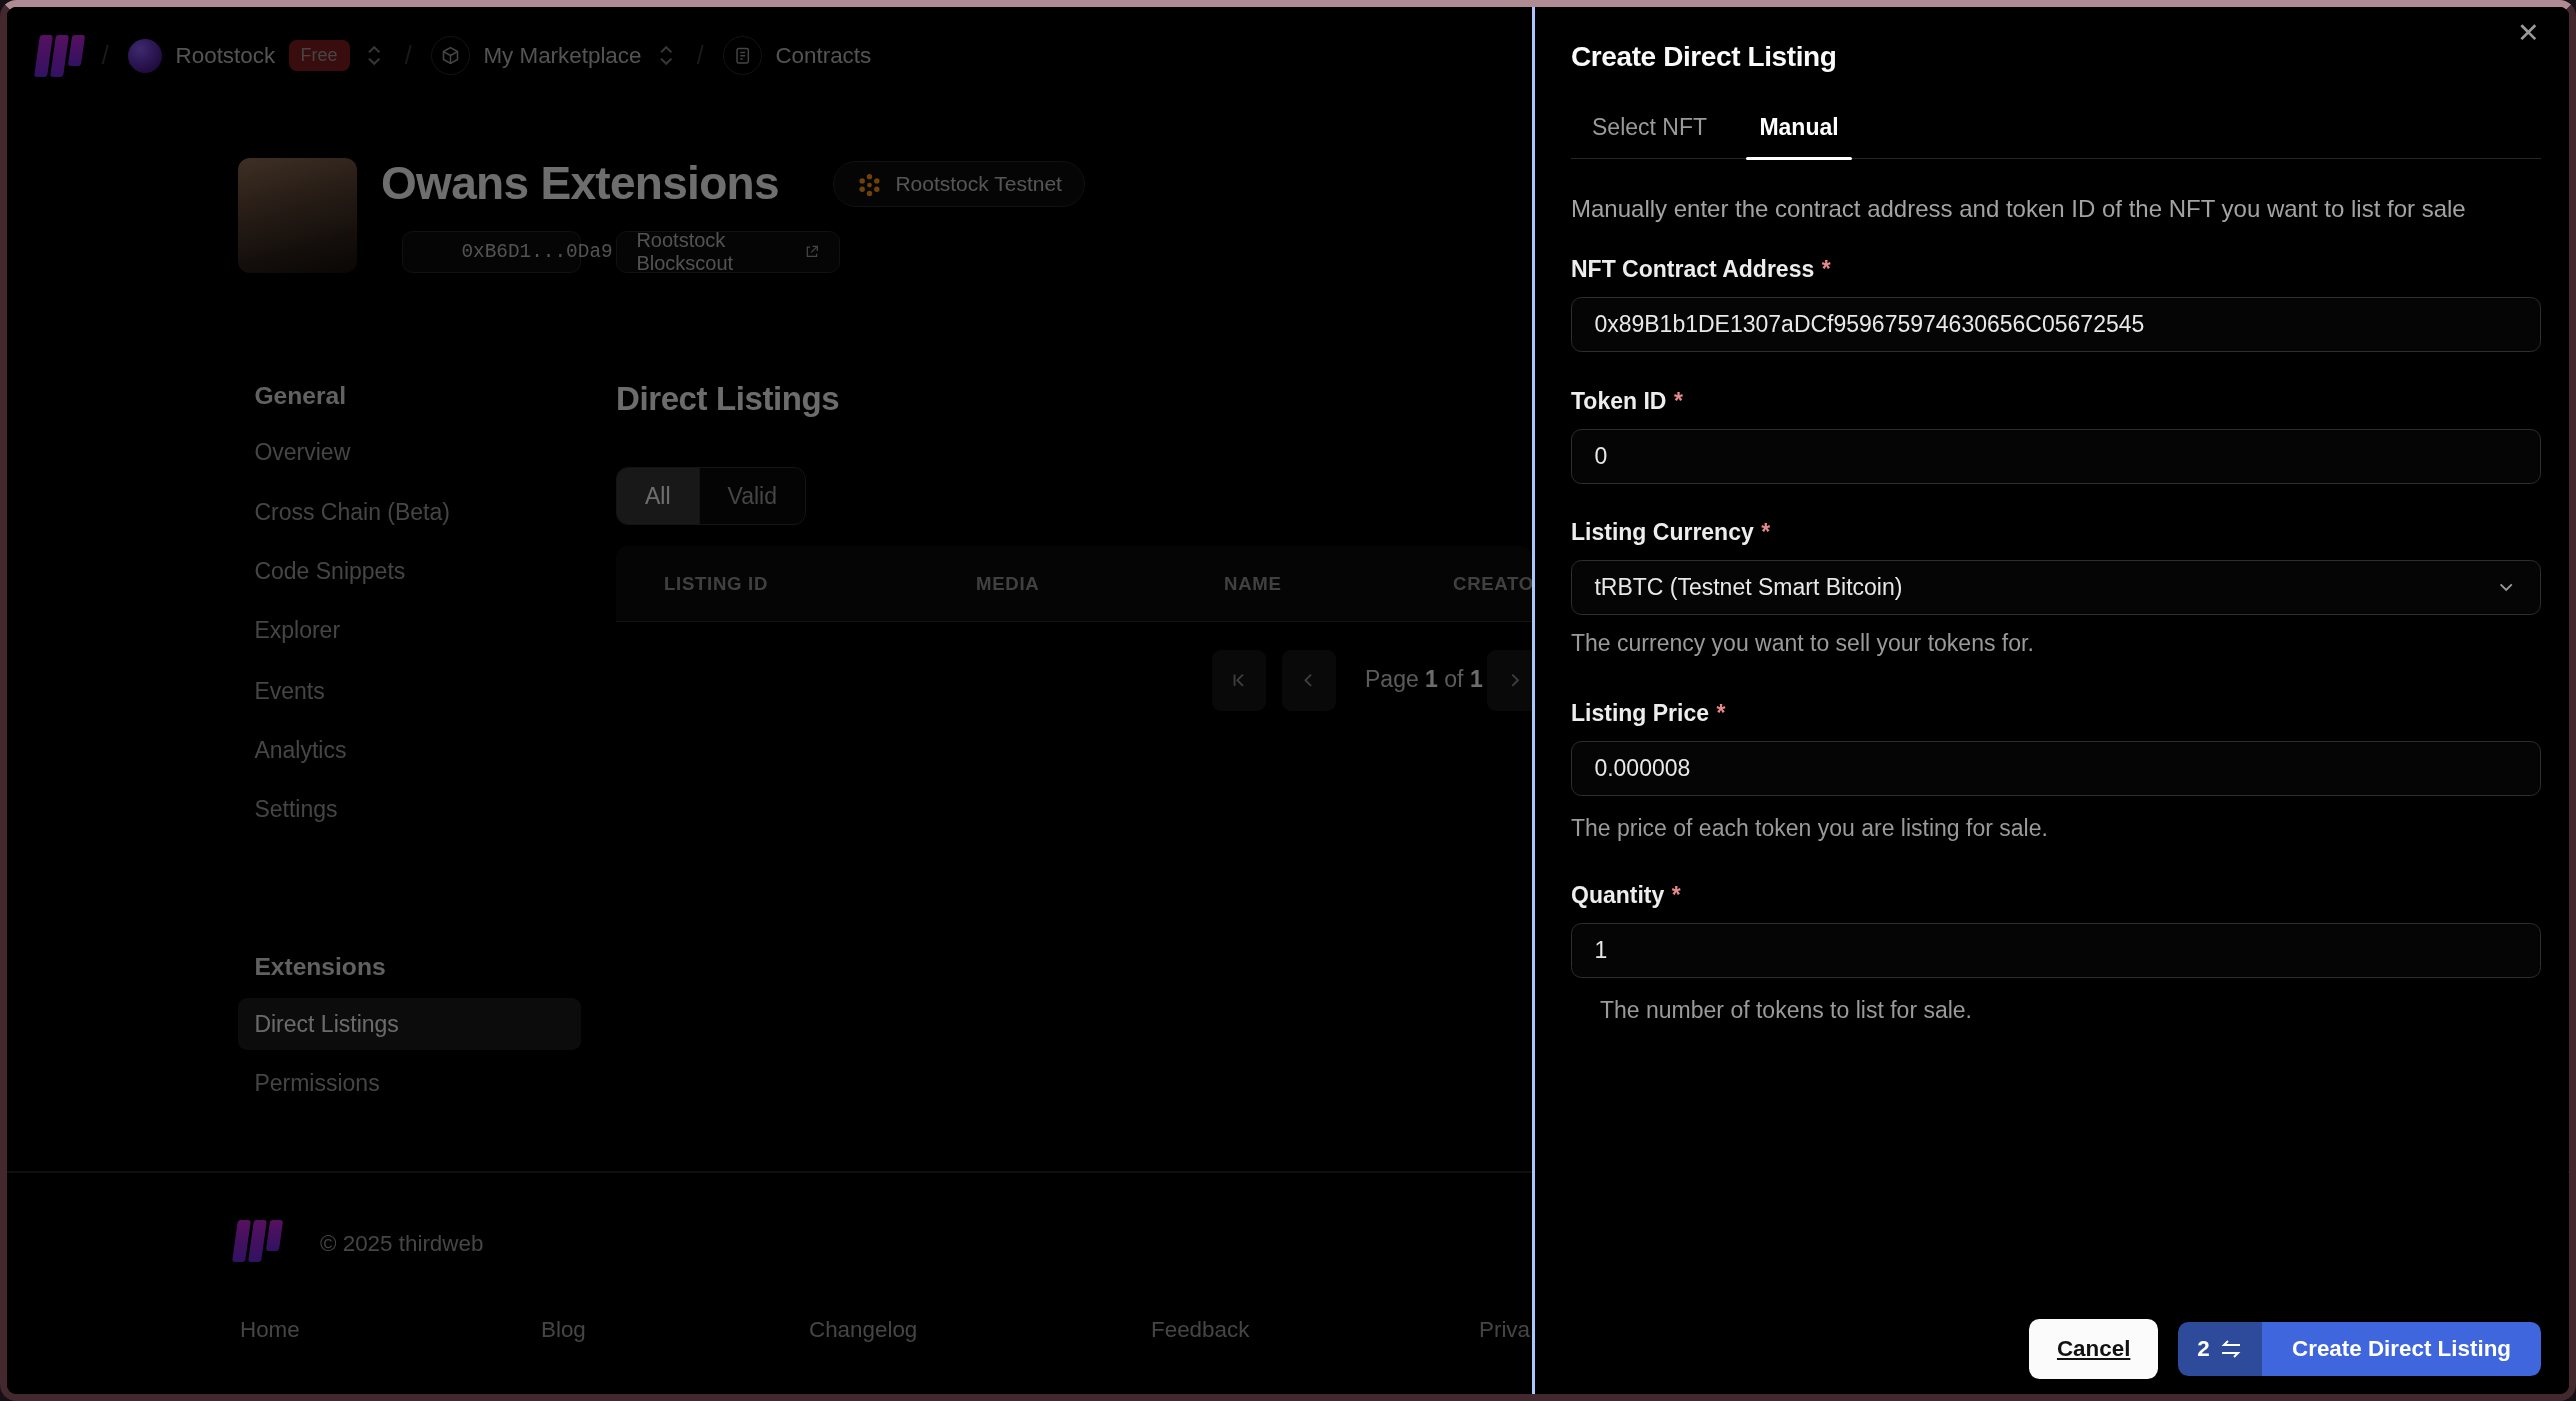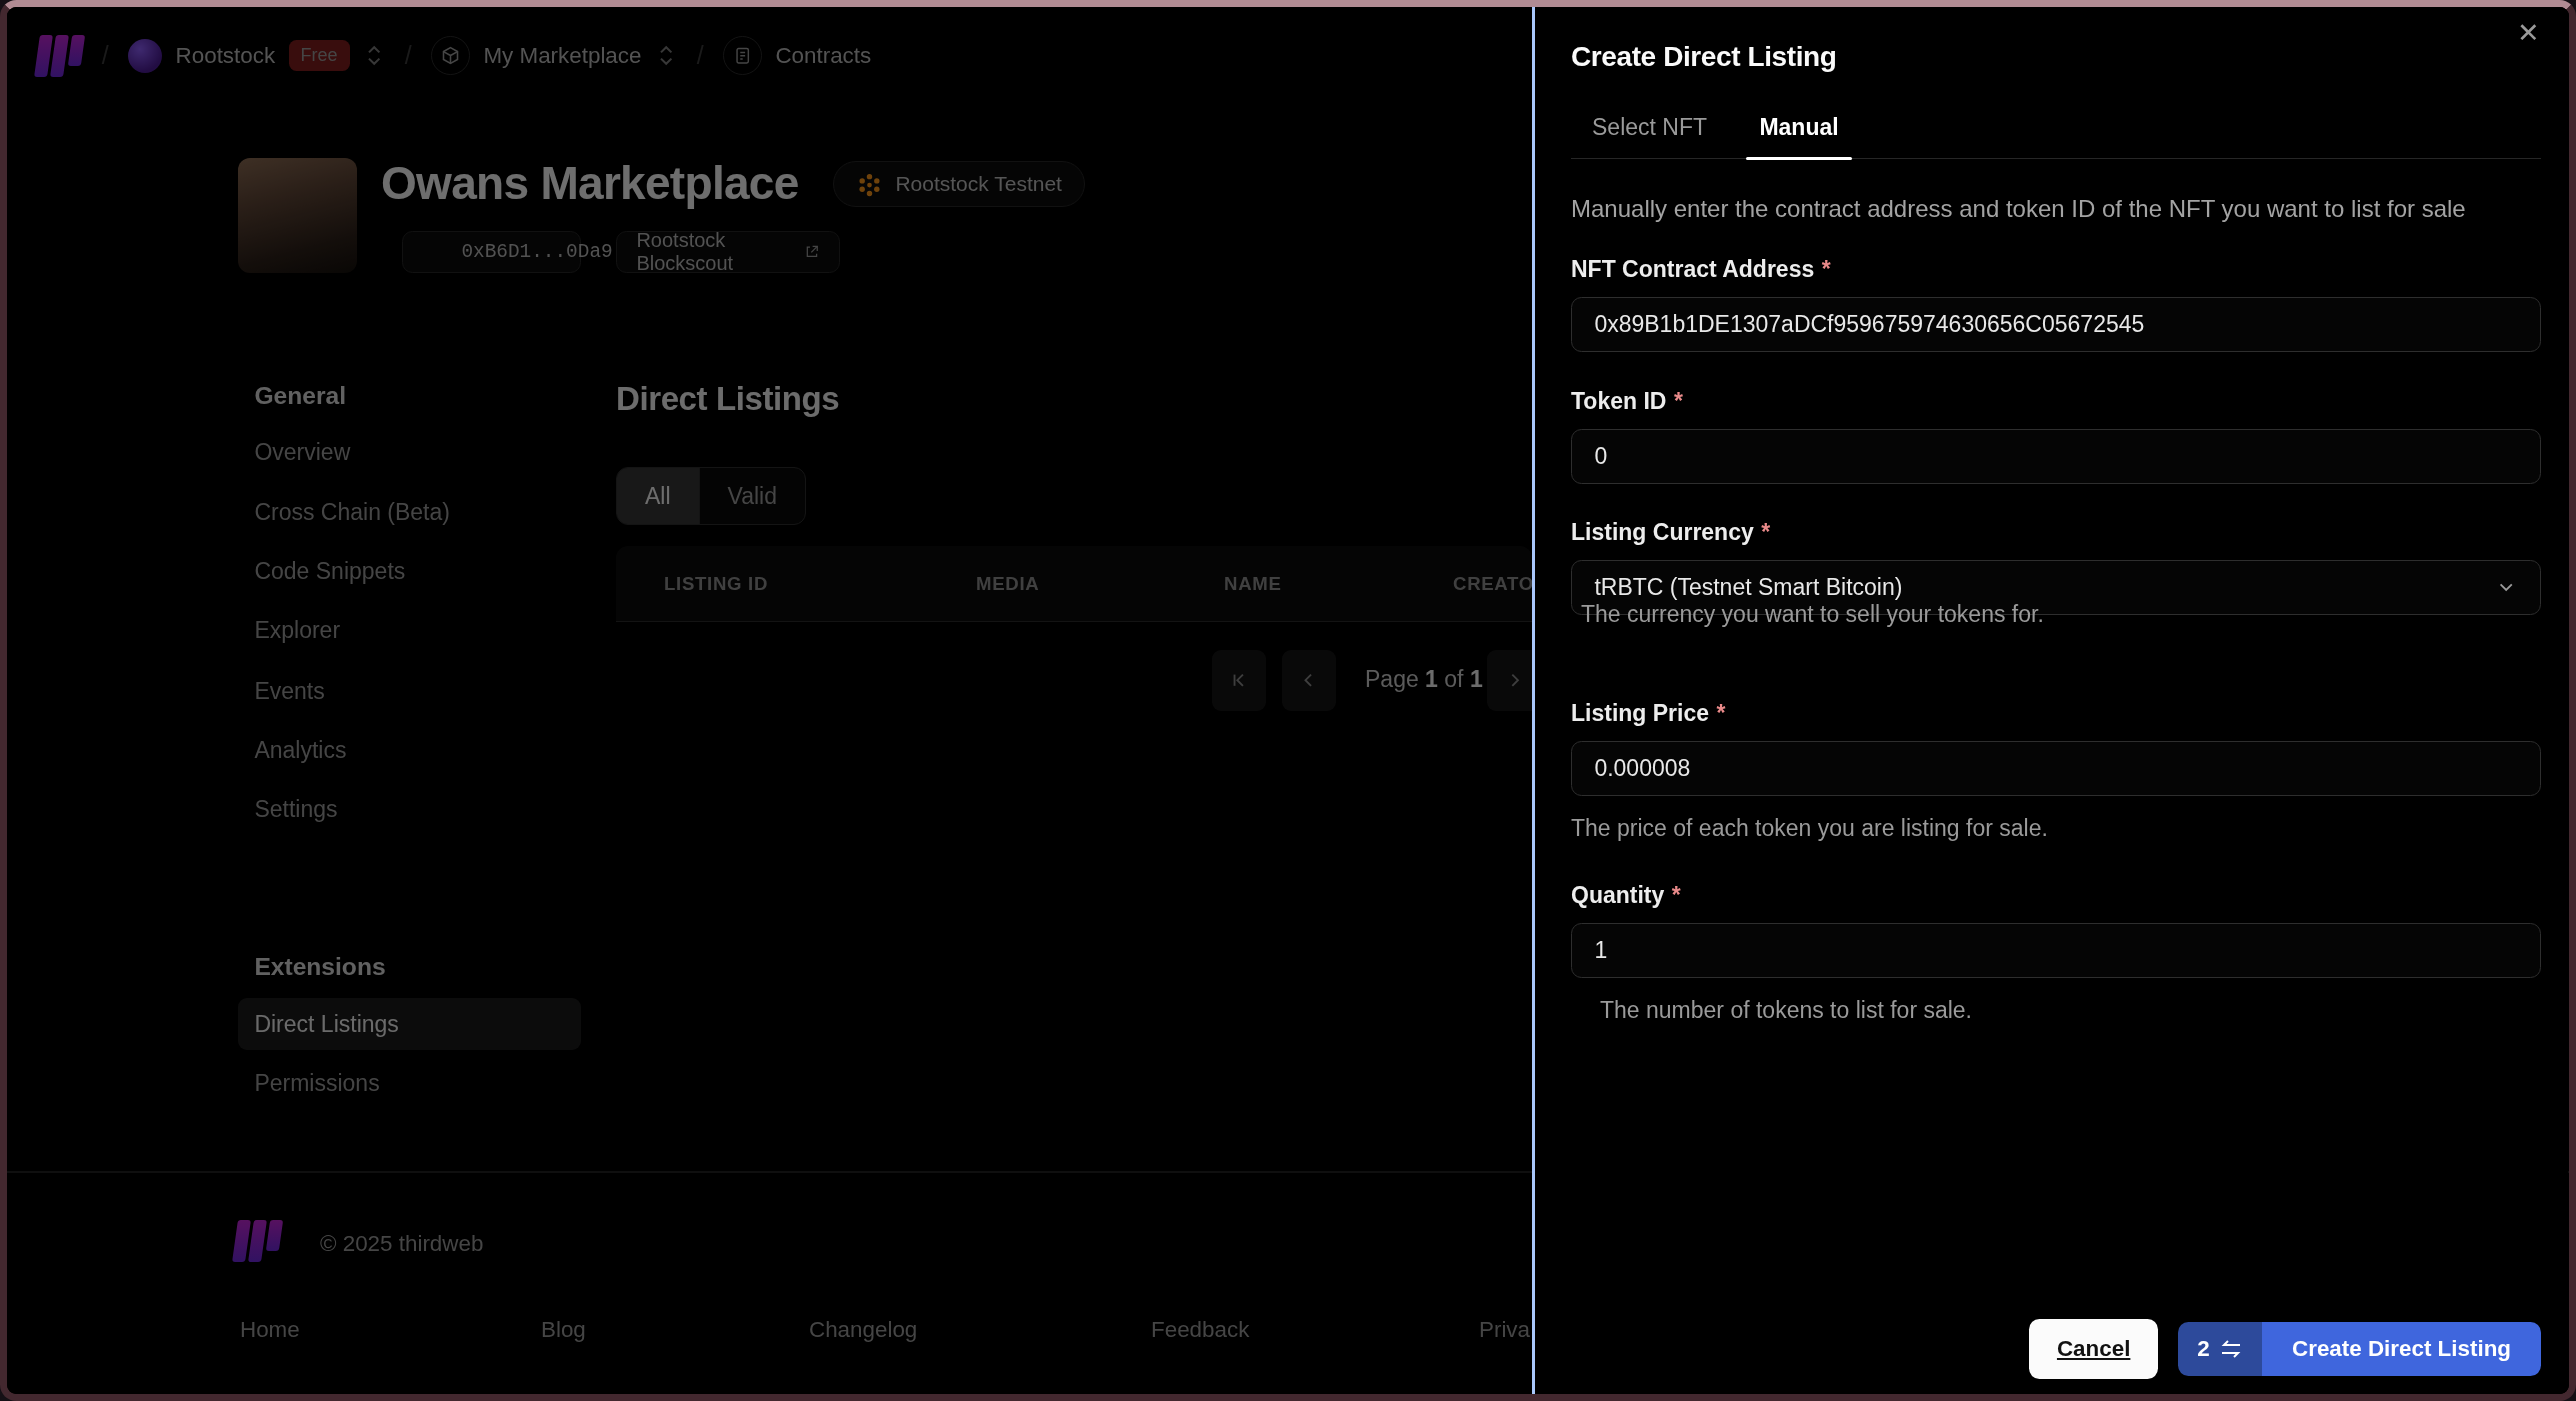--- a/index.html
+++ b/index.html
@@ -200,21 +200,21 @@
                 <line x1="9" y1="8" x2="15" y2="8"></line>
                 <line x1="9" y1="12" x2="15" y2="12"></line>
                 <line x1="9" y1="16" x2="12" y2="16"></line>
               </svg>
         </span>
         <span class="crumb-label">Contracts</span>
       </span>
     </div>
 
     <div class="profile-img"></div>
-    <div class="page-title">Owans Marketplace</div>
+    <div class="page-title">Owans Extensions</div>
     <div class="net-badge">
       <svg width="27" height="27" viewBox="0 0 24 24" fill="#f7931a">
             <circle cx="12" cy="5" r="2.4"></circle>
             <circle cx="5.5" cy="8.8" r="2.4"></circle>
             <circle cx="18.5" cy="8.8" r="2.4"></circle>
             <circle cx="12" cy="12.5" r="2.1"></circle>
             <circle cx="5.5" cy="16.2" r="2.4"></circle>
             <circle cx="18.5" cy="16.2" r="2.4"></circle>
             <circle cx="12" cy="20" r="2.4"></circle>
           </svg>
@@ -317,21 +317,21 @@
 
       <div class="field" style="top:512px; height:97px;">
         <div class="flabel"><span>Listing Currency</span><span class="req">*</span></div>
         <div class="fselect">
           <span>tRBTC (Testnet Smart Bitcoin)</span>
           <svg width="22.4" height="22.4" viewBox="0 0 24 24" fill="none" stroke="#9a9a9a" stroke-width="2">
                 <polyline points="6,9 12,15 18,9"></polyline>
               </svg>
         </div>
       </div>
-      <div class="fhelper" style="top:594px;margin-left:10px;">The currency you want to sell your tokens for.</div>
+      <div class="fhelper" style="top:623px;">The currency you want to sell your tokens for.</div>
 
       <div class="field" style="top:693px; height:97px;">
         <div class="flabel"><span>Listing Price</span><span class="req">*</span></div>
         <input class="finput" value="0.000008" style="">
       </div>
       <div class="fhelper" style="top:808px;">The price of each token you are listing for sale.</div>
 
       <div class="field" style="top:875px; height:97px;">
         <div class="flabel"><span>Quantity</span><span class="req">*</span></div>
         <input class="finput" value="1" style="">

